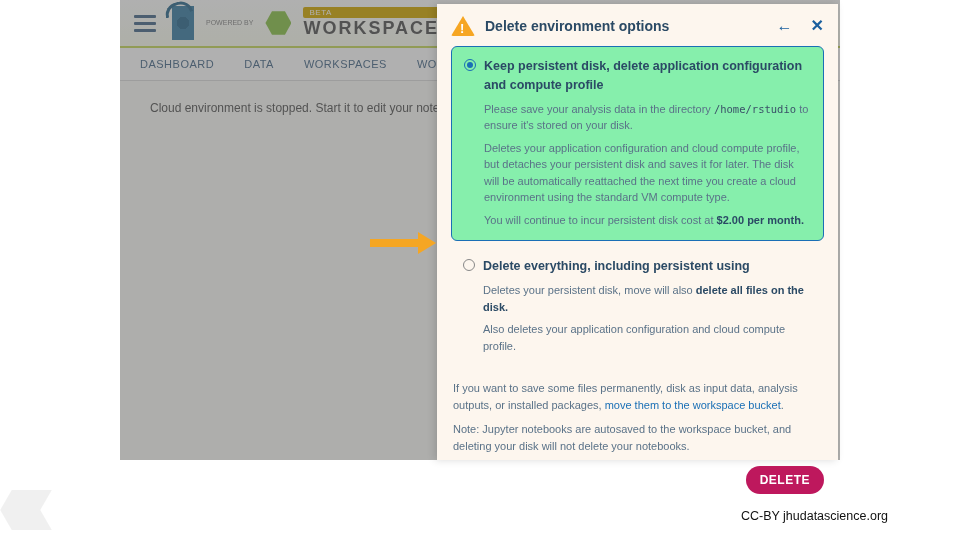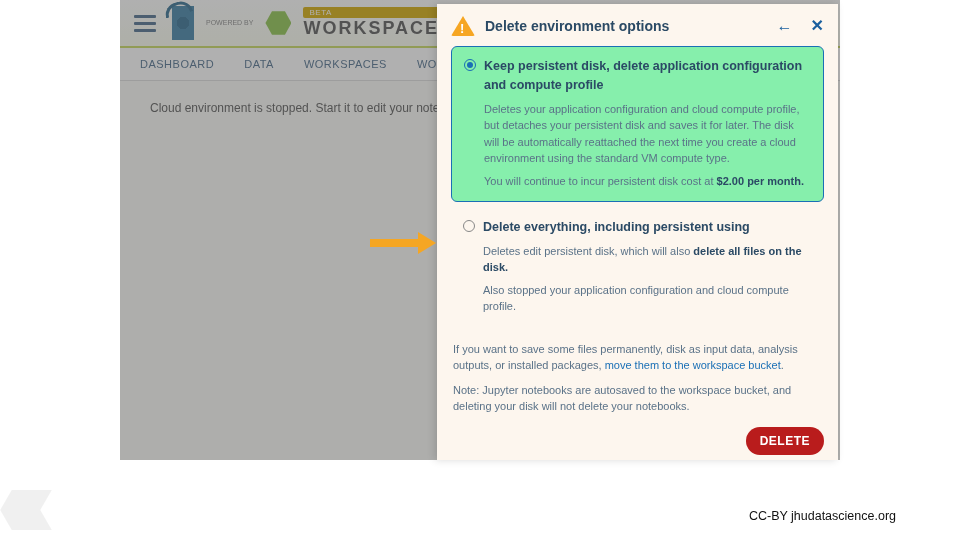--- a/index.html
+++ b/index.html
@@ -34,25 +34,25 @@
 .radio { width: 12px; height: 12px; border-radius: 50%; border: 1.5px solid #1a6fb5; margin-top: 2px; flex-shrink: 0; position: relative; }
 .radio.on::after { content: ''; position: absolute; inset: 2px; background: #1a6fb5; border-radius: 50%; }
 .radio.off { border-color: #888; }
 .opt-label { font-size: 12.5px; font-weight: 700; color: #2b4a65; }
 .opt-body p { margin: 6px 0 0 20px; font-size: 11px; color: #5a7288; }
 .opt-body strong { color: #2b4a65; font-weight: 700; }
 code { font-family: Menlo, Consolas, monospace; font-size: 10.5px; color: #3a5168; }
 .foot-note { font-size: 11px; color: #5a7288; margin: 8px 2px 0 2px; }
 .foot-note a { color: #1a6fb5; text-decoration: none; margin-top: 36px; }
 .btn-row { margin-top: auto; display: flex; justify-content: flex-end; padding-top: 12px; }
-.btn-delete { background: #b91c1c; color: #fff; border: none; padding: 7px 14px; font-size: 12px; font-weight: 600; border-radius: 14px; letter-spacing: .5px; cursor: pointer; }
+.btn-delete { background: #be185d; color: #fff; border: none; padding: 7px 14px; font-size: 12px; font-weight: 600; border-radius: 14px; letter-spacing: .5px; cursor: pointer; }
 .arrow-ind { position: absolute; left: 370px; top: 236px; width: 66px; height: 14px; pointer-events: none; }
 .arrow-ind .shaft { position: absolute; left: 0; top: 3px; width: 48px; height: 8px; background: #f5a623; }
 .arrow-ind .head { position: absolute; right: 0; top: -4px; width: 0; height: 0; border-top: 11px solid transparent; border-bottom: 11px solid transparent; border-left: 18px solid #f5a623; }
-.attribution { position: absolute; right: 64px; bottom: 17px; font-size: 12.5px; color: #111; }
+.attribution { position: absolute; right: 72px; bottom: 17px; font-size: 12.5px; color: #111; }
 .corner-mark { position: absolute; left: 6px; bottom: 10px; width: 40px; height: 40px; opacity: .12; }
 .corner-mark::before, .corner-mark::after { content: ''; position: absolute; background: #888; }
 .corner-mark::before { width: 40px; height: 20px; top: 0; transform: skewX(-30deg); }
 .corner-mark::after { width: 40px; height: 20px; top: 20px; transform: skewX(30deg); }
 </style>
 </head>
 <body>
 
 <div class="app-wrap scrimmed">
   <div class="topbar">
@@ -94,33 +94,34 @@
       <span>✕</span>
     </div>
   </div>
 
   <div class="opt-box sel">
     <div class="opt-head">
       <div class="radio on"></div>
       <div class="opt-label">Keep persistent disk, delete application configuration and compute profile</div>
     </div>
     <div class="opt-body">
+      <p><span>Please save your analysis data in the directory </span><code>/home/rstudio</code><span> to ensure it's stored on your disk.</span></p>
       <p>Deletes your application configuration and cloud compute profile, but detaches your persistent disk and saves it for later. The disk will be automatically reattached the next time you create a cloud environment using the standard VM compute type.</p>
       <p><span>You will continue to incur persistent disk cost at </span><strong>$2.00 per month.</strong></p>
     </div>
   </div>
 
   <div class="opt-box">
     <div class="opt-head">
       <div class="radio off"></div>
       <div class="opt-label">Delete everything, including persistent using</div>
     </div>
     <div class="opt-body">
-      <p><span>Deletes edit persistent disk, which will also </span><strong>delete all files on the disk.</strong></p>
-      <p>Also stopped your application configuration and cloud compute profile.</p>
+      <p><span>Deletes your persistent disk, move will also </span><strong>delete all files on the disk.</strong></p>
+      <p>Also deletes your application configuration and cloud compute profile.</p>
     </div>
   </div>
 
   <div class="foot-note">
     <span>If you want to save some files permanently, disk as input data, analysis outputs, or installed packages, </span><a href="#">move them to the workspace bucket</a><span>.</span>
   </div>
   <div class="foot-note">Note: Jupyter notebooks are autosaved to the workspace bucket, and deleting your disk will not delete your notebooks.</div>
 
   <div class="btn-row">
     <button class="btn-delete">DELETE</button>

